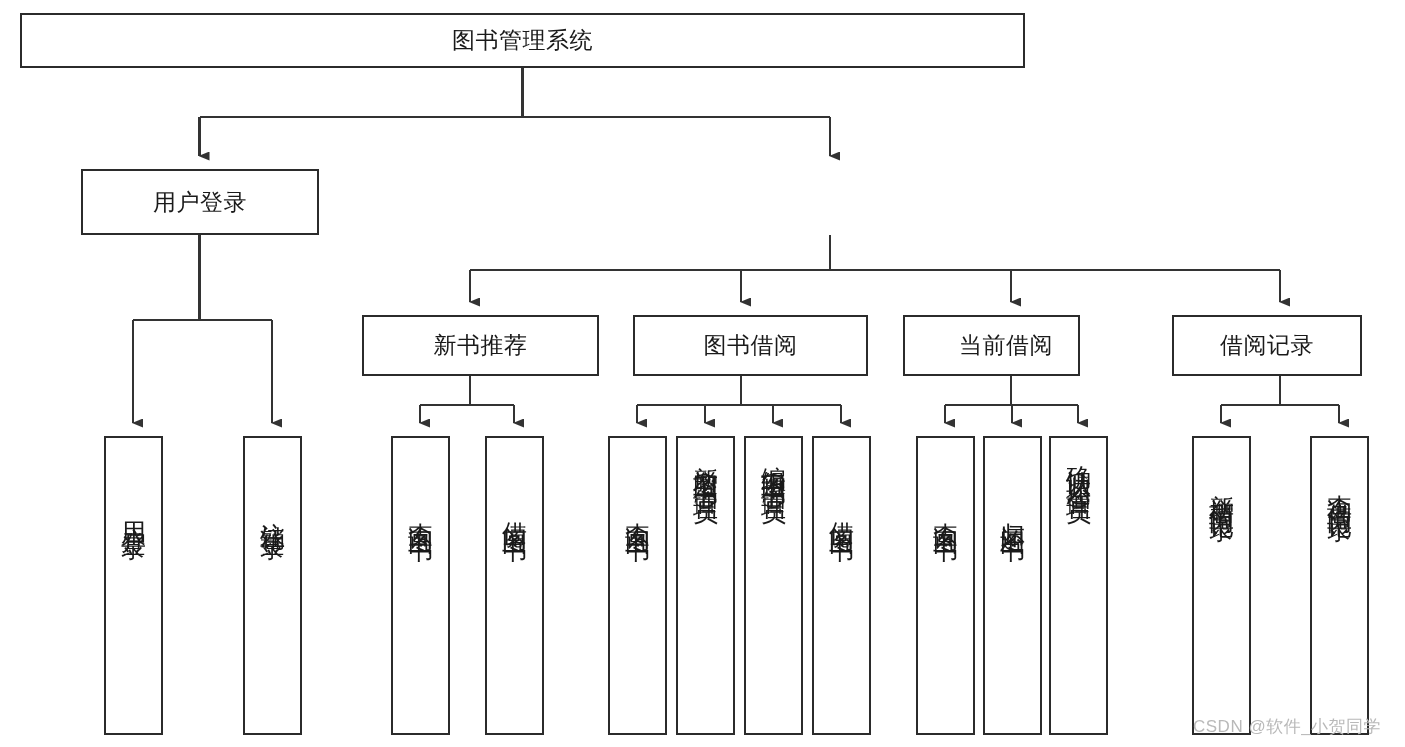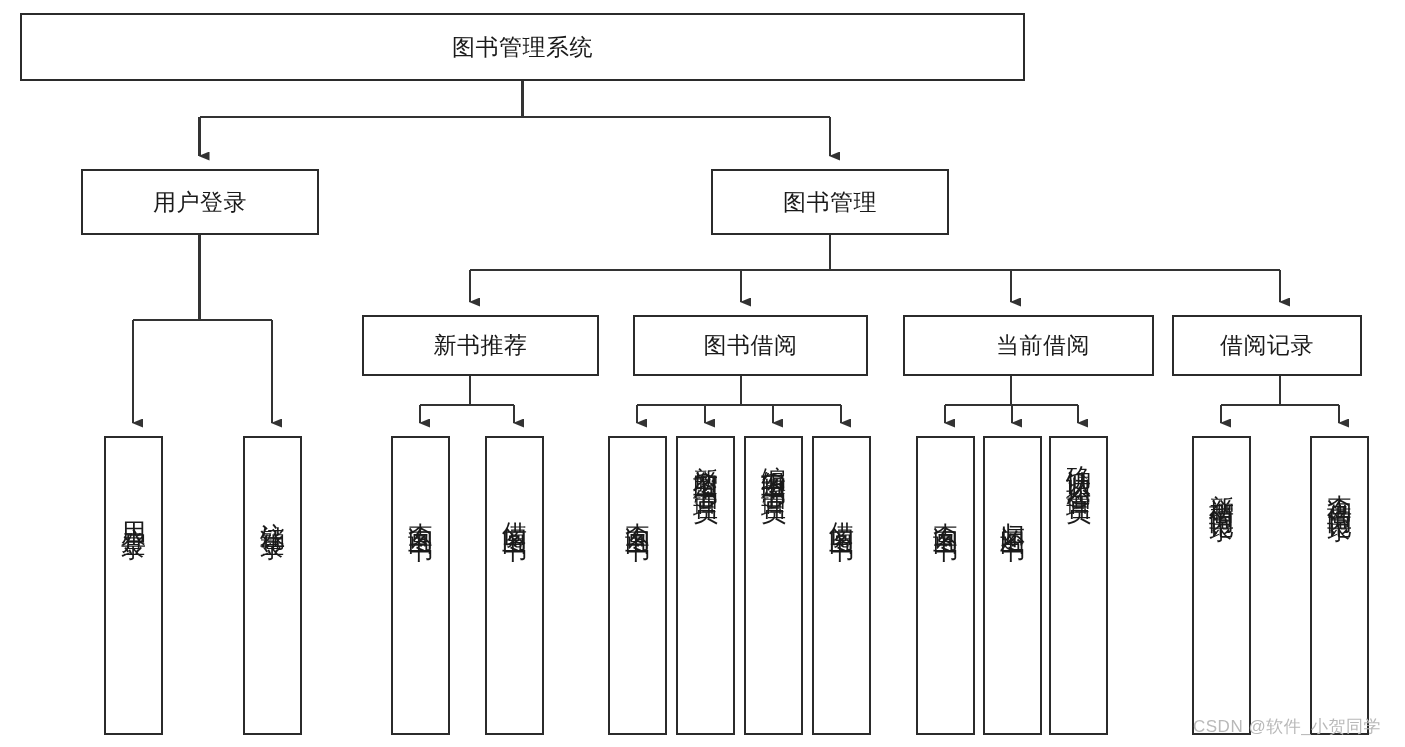--- a/index.html
+++ b/index.html
@@ -115,38 +115,35 @@
       <path d="M1012,405 L1012,423" marker-end="url(#arrowhead)"></path>
       <path d="M1078,405 L1078,423" marker-end="url(#arrowhead)"></path>
 
       <path d="M1280,376 L1280,405"></path>
       <path d="M1221,405 L1339,405"></path>
       <path d="M1221,405 L1221,423" marker-end="url(#arrowhead)"></path>
       <path d="M1339,405 L1339,423" marker-end="url(#arrowhead)"></path>
     </g>
   </svg>
 
-  <div class="node horiz" style="left:20px; top:13px; width:1005px; height:68px;">
+  <div class="node horiz" style="left:20px; top:13px; width:1005px; height:55px;">
     <span class="node-label">图书管理系统</span>
   </div>
 
   <div class="node horiz" style="left:81px; top:169px; width:238px; height:66px;">
     <span class="node-label">用户登录</span>
-  </div>
-  <div class="node horiz" style="left:711px; top:169px; width:238px; height:66px;">
-    <span class="node-label">图书管理</span>
   </div>
 
   <div class="node horiz" style="left:362px; top:315px; width:237px; height:61px;">
     <span class="node-label">新书推荐</span>
   </div>
   <div class="node horiz" style="left:633px; top:315px; width:235px; height:61px;">
     <span class="node-label">图书借阅</span>
   </div>
-  <div class="node horiz" style="left:903px; top:315px; width:251px; height:61px;padding-left:29px;">
+  <div class="node horiz" style="left:903px; top:315px; width:177px; height:61px;padding-left:29px;">
     <span class="node-label">当前借阅</span>
   </div>
   <div class="node horiz" style="left:1172px; top:315px; width:190px; height:61px;">
     <span class="node-label">借阅记录</span>
   </div>
 
   <div class="node vert" style="left:104px; top:436px; width:59px; height:299px; padding-top:64px;">
     <span class="node-label">用户登录</span>
   </div>
   <div class="node vert" style="left:243px; top:436px; width:59px; height:299px; padding-top:64px;">

